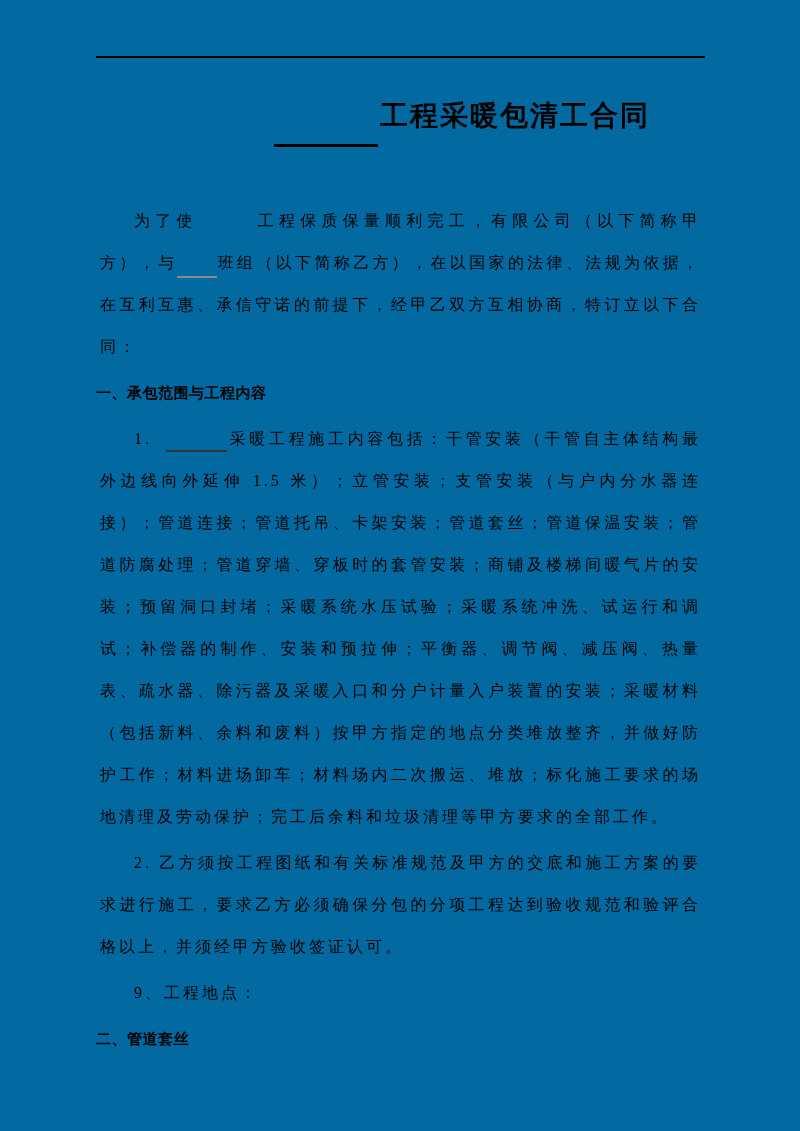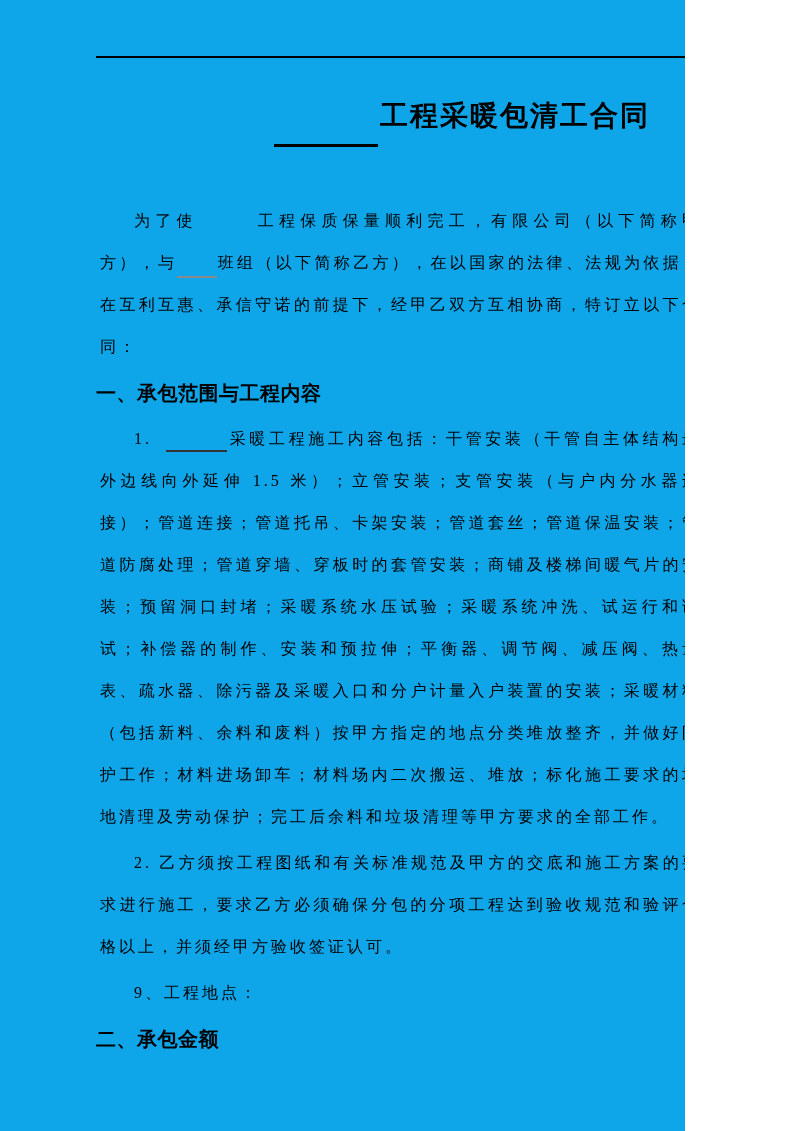--- a/index.html
+++ b/index.html
@@ -1,20 +1,20 @@
 <!DOCTYPE html>
 <html><head>
 <meta charset="utf-8">
 <style>
   html, body { margin: 0; padding: 0; background: #ffffff; }
   .page {
     position: relative;
-    width: 685px;
+    width: 800px;
     height: 1131px;
-    background: #0ea5e9;
+    background: #0369a1;
     overflow: hidden;
     font-family: "Liberation Serif", "DejaVu Serif", serif;
     color: #000000;
   }
   .content {
     position: absolute;
     left: 96px;
     top: 0;
     width: 609px;
   }
@@ -48,21 +48,21 @@
     margin: 4px;
     font-size: 16px;
     line-height: 42px;
     letter-spacing: 3px;
     text-align: justify;
     text-indent: 34px;
   }
   .intro { margin-top: 62px; }
   .heading {
     margin: 0;
-    font-size: 20px;
+    font-size: 15px;
     line-height: 42px;
     font-weight: bold;
     letter-spacing: 0.5px;
   }
   .blank {
     display: inline-block;
     height: 0;
     position: relative;
   }
   .blank-plain { width: 58px; }
@@ -95,16 +95,16 @@
     <p class="para intro"><span>为了使</span><span class="blank blank-plain"></span><span>工程保质保量顺利完工，有限公司（以下简称甲方），与</span><span class="blank blank-gray"></span><span>班组（以下简称乙方），在以国家的法律、法规为依据，在互利互惠、承信守诺的前提下，经甲乙双方互相协商，特订立以下合同：</span></p>
 
     <h2 class="heading">一、承包范围与工程内容</h2>
 
     <p class="para"><span>1.</span><span class="blank blank-dark"></span><span>采暖工程施工内容包括：干管安装（干管自主体结构最外边线向外延伸 1.5 米）；立管安装；支管安装（与户内分水器连接）；管道连接；管道托吊、卡架安装；管道套丝；管道保温安装；管道防腐处理；管道穿墙、穿板时的套管安装；商铺及楼梯间暖气片的安装；预留洞口封堵；采暖系统水压试验；采暖系统冲洗、试运行和调试；补偿器的制作、安装和预拉伸；平衡器、调节阀、减压阀、热量表、疏水器、除污器及采暖入口和分户计量入户装置的安装；采暖材料（包括新料、余料和废料）按甲方指定的地点分类堆放整齐，并做好防护工作；材料进场卸车；材料场内二次搬运、堆放；标化施工要求的场地清理及劳动保护；完工后余料和垃圾清理等甲方要求的全部工作。</span></p>
 
     <p class="para">2. 乙方须按工程图纸和有关标准规范及甲方的交底和施工方案的要求进行施工，要求乙方必须确保分包的分项工程达到验收规范和验评合格以上，并须经甲方验收签证认可。</p>
 
     <p class="para">9、工程地点：</p>
 
-    <h2 class="heading">二、承包金额</h2>
+    <h2 class="heading">二、管道套丝</h2>
 
   </div>
 </div>
 
 </body></html>

